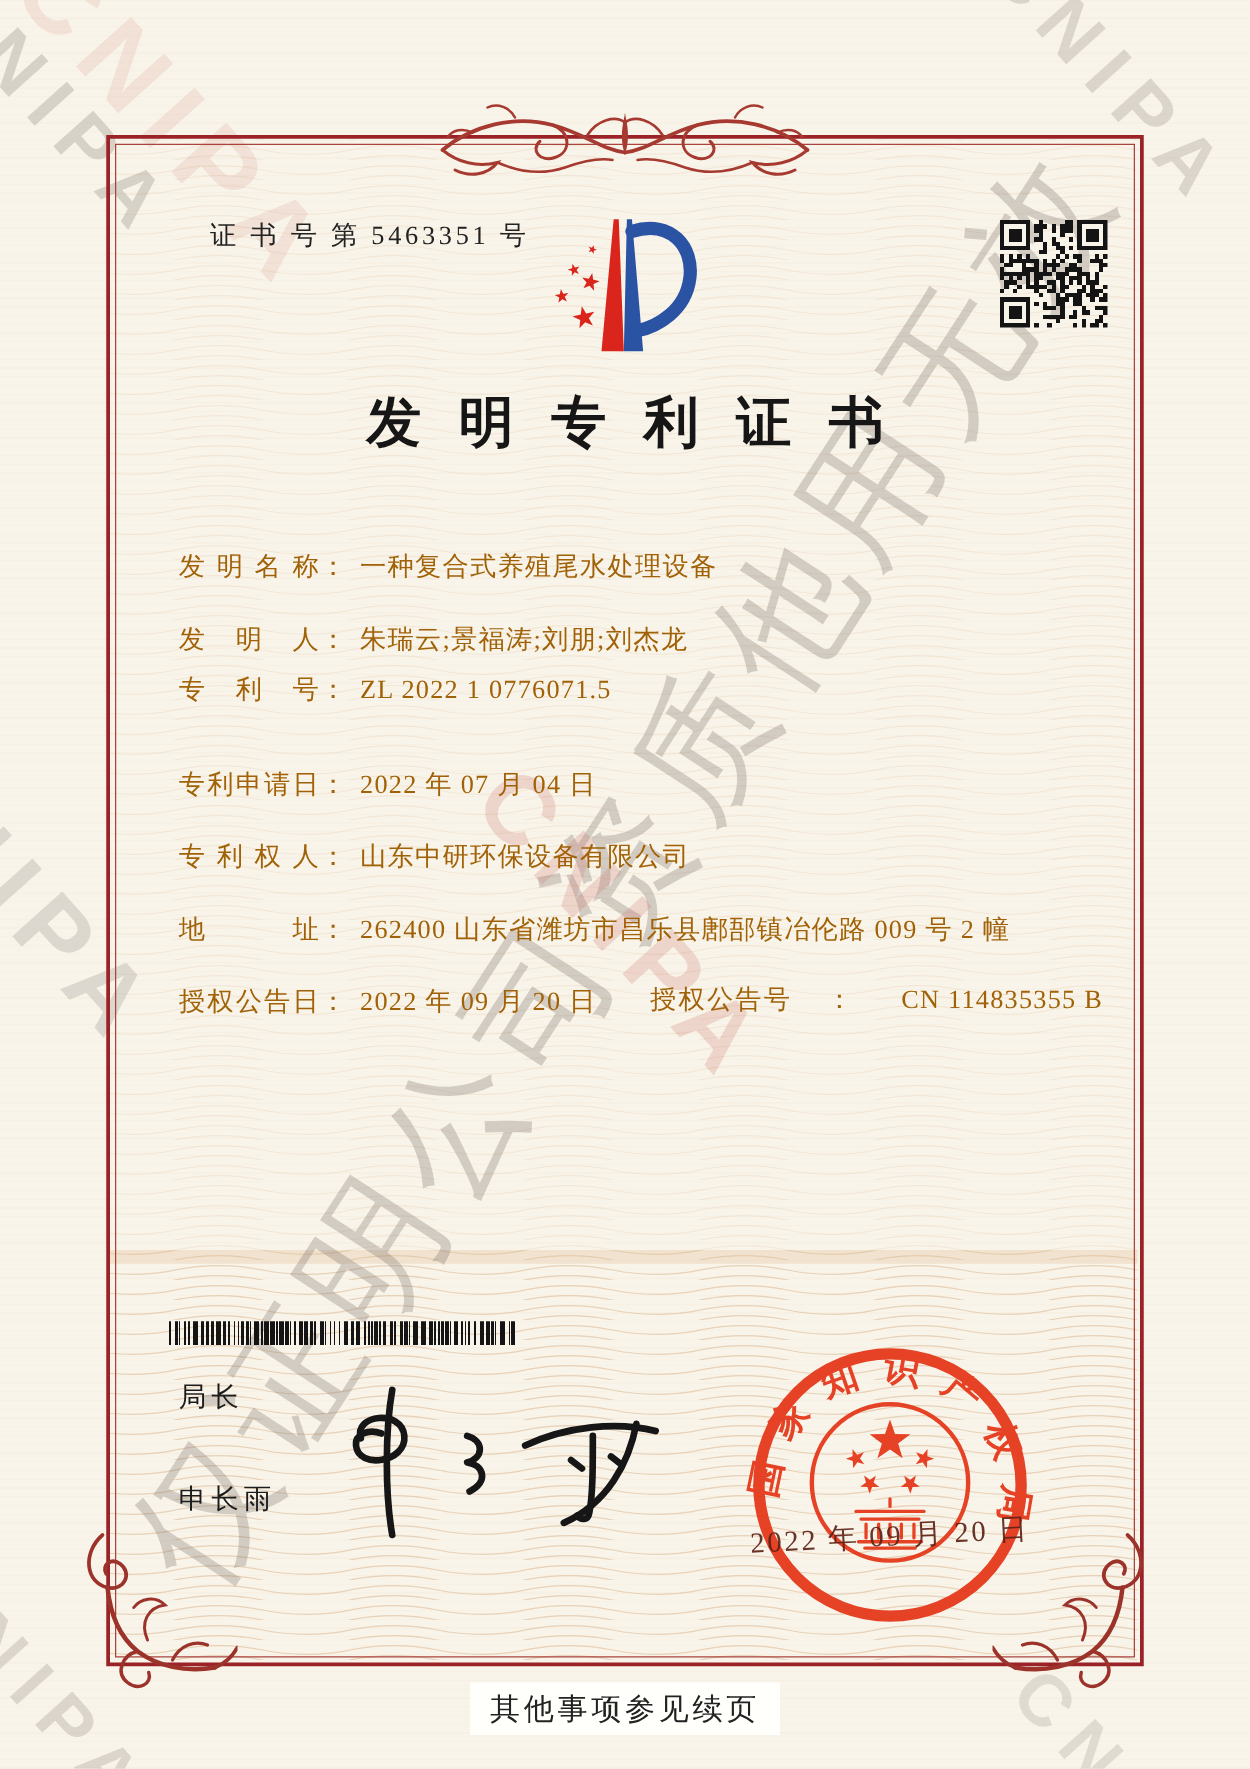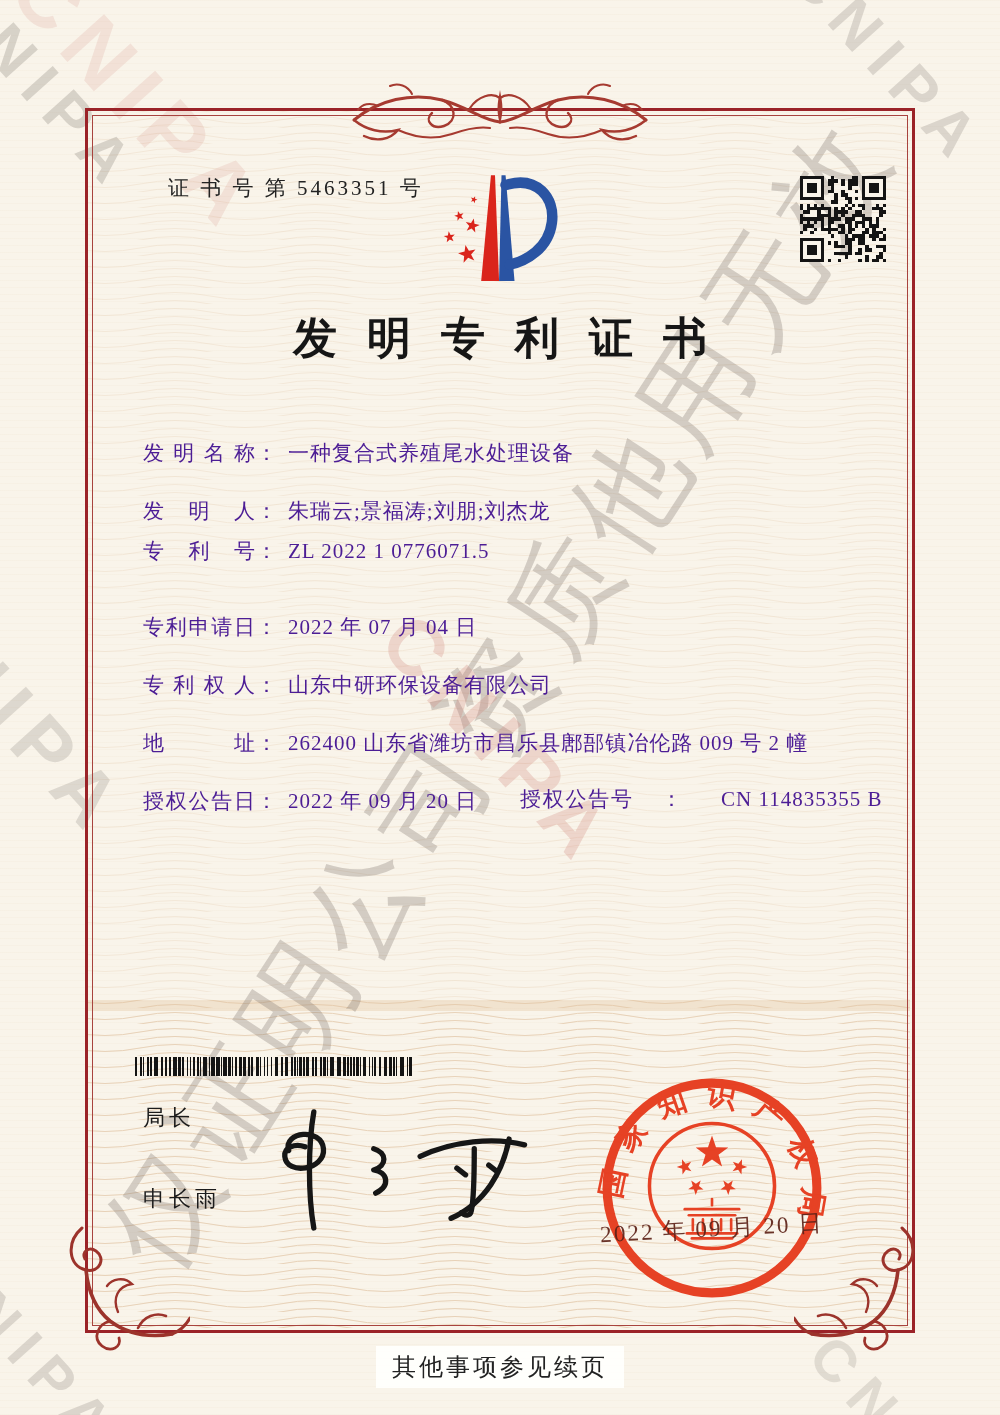--- a/index.html
+++ b/index.html
@@ -42,21 +42,21 @@
 
   
   .content{position:absolute;inset:0;z-index:5;}
   .cert-no{position:absolute;left:168px;top:174px;font-size:21px;letter-spacing:3px;color:#222;}
   .logo{position:absolute;left:430px;top:170px;width:130px;height:126px;}
   .qr{position:absolute;left:800px;top:176px;width:86px;height:86px;}
   .qr svg{display:block;}
   .title{position:absolute;left:0;top:309px;width:100%;text-align:center;
     font-size:44px;font-weight:bold;letter-spacing:30px;text-indent:30px;color:#161616;}
 
-  .frow{position:absolute;left:143px;font-size:21px;display:flex;align-items:baseline;color:#4c1d95;}
+  .frow{position:absolute;left:143px;font-size:21px;display:flex;align-items:baseline;color:#a16207;}
   .flabel{display:inline-block;width:112px;text-align:justify;text-align-last:justify;}
   .fcolon{display:inline-block;margin-left:1px;}
   .fvalue{margin-left:11px;letter-spacing:1px;white-space:nowrap;margin-top:11px;}
   .r1{top:428px}.r2{top:486px}.r3{top:528px}.r4{top:602px}.r5{top:660px}.r6{top:718px}.r7{top:776px}
   .frow-right{left:520px;gap:28px;}
 
   .body-text{position:absolute;left:140px;top:827px;width:740px;
     font-size:20.5px;line-height:37px;text-align:justify;color:#212121;}
   .body-text p{margin:0;text-indent:2em;}
 

